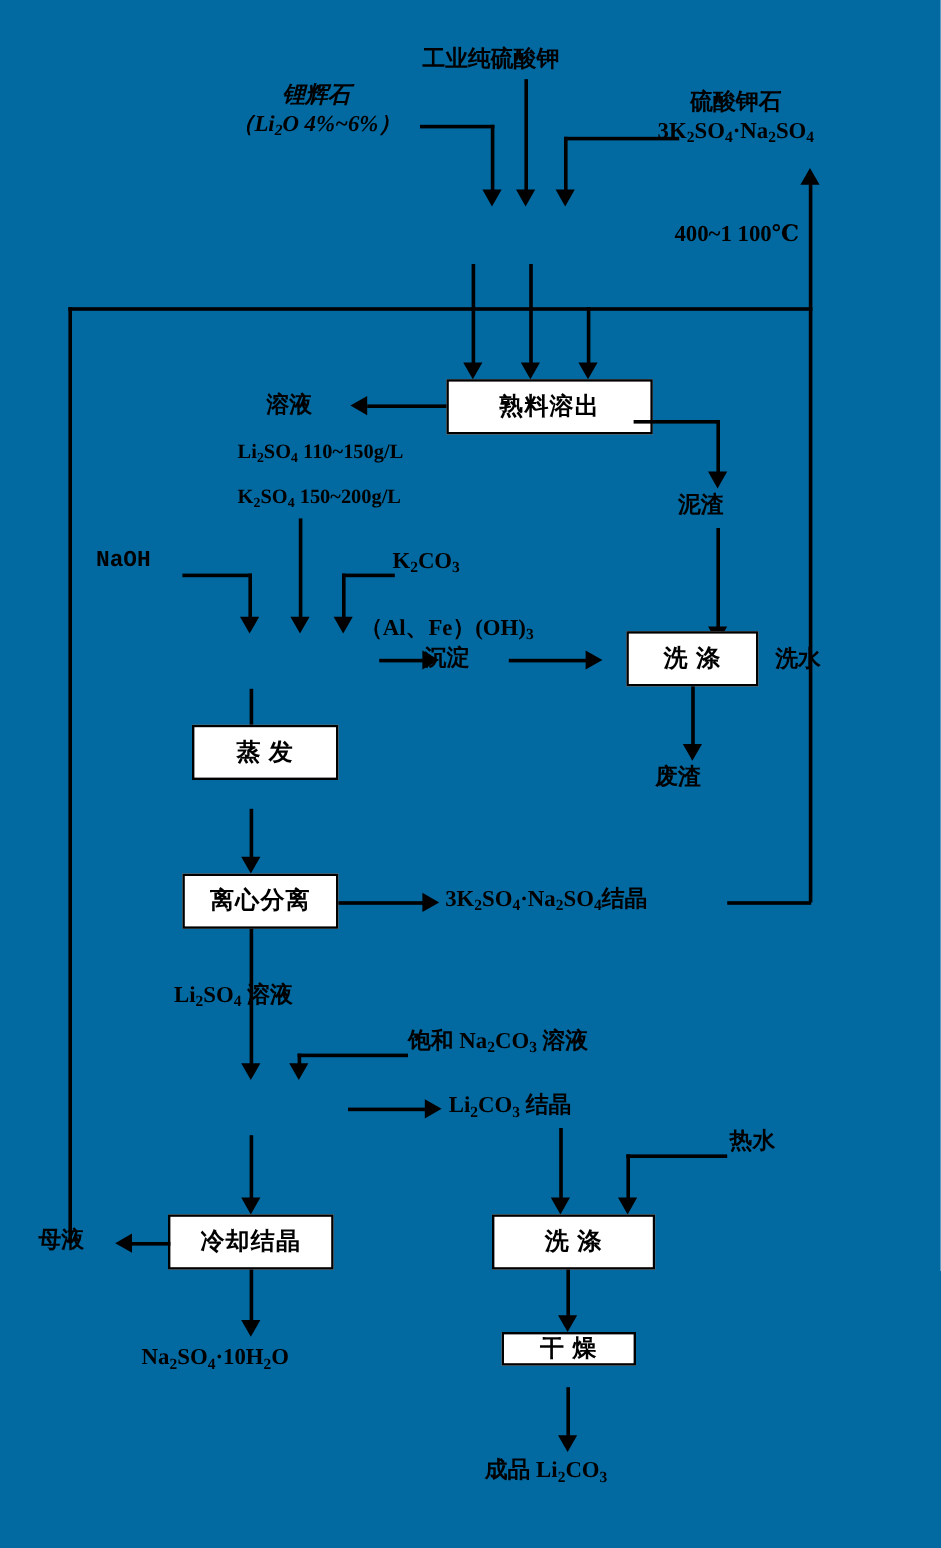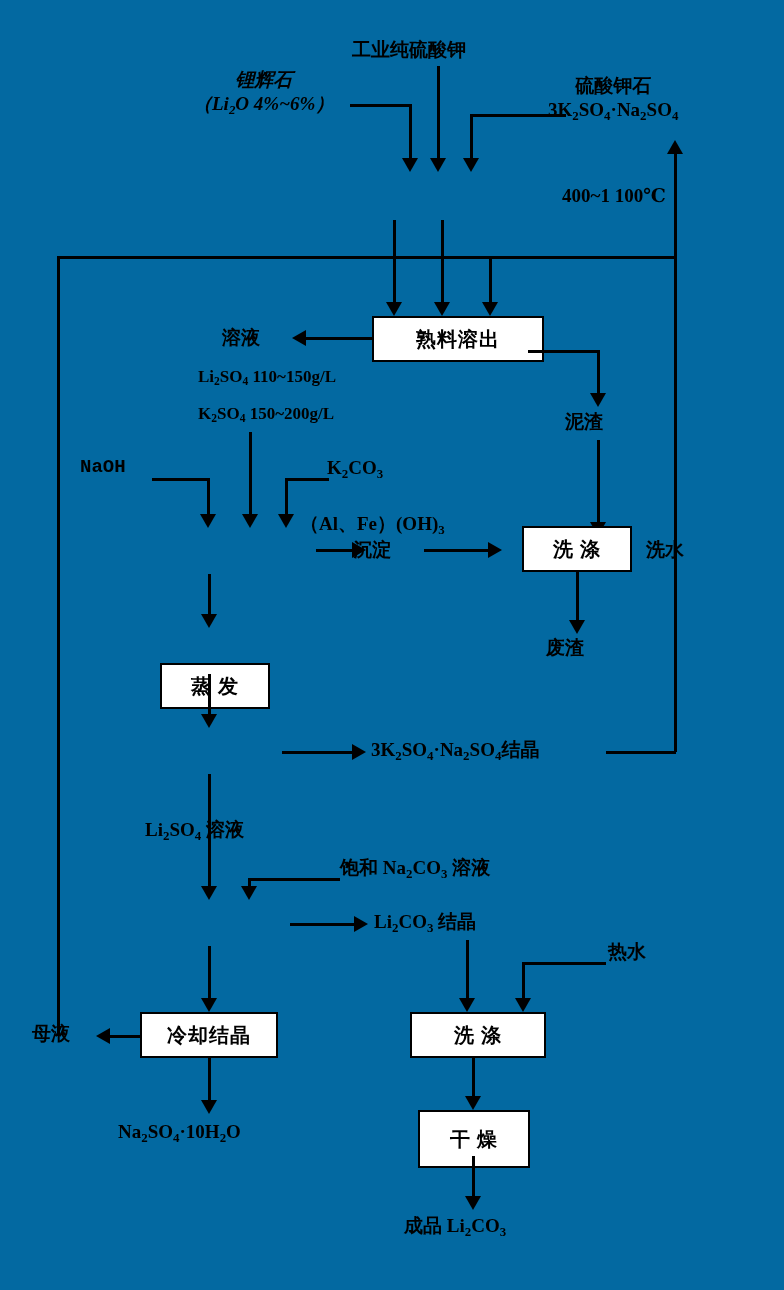--- a/index.html
+++ b/index.html
@@ -192,27 +192,30 @@
 
   <div class="ln v" style="left:576px; top:572px; height:52px;"></div>
   <div class="arrow down" style="left:569px; top:620px;"></div>
   <div class="lbl" style="left:546px; top:636px;">
     <span>废渣</span>
   </div>
 
   <div class="ln v" style="left:208px; top:574px; height:44px;"></div>
   <div class="arrow down" style="left:201px; top:614px;"></div>
 
-  <div class="node" style="left:160px; top:663px; width:110px; height:46px;">
+  <div class="node" style="left:160px; top:604px; width:122px; height:46px;">
     <span>蒸 发</span>
   </div>
 
   <div class="ln v" style="left:208px; top:674px; height:44px;"></div>
   <div class="arrow down" style="left:201px; top:714px;"></div>
 
+  <div class="node" style="left:152px; top:728px; width:130px; height:46px;">
+    <span>离心分离</span>
+  </div>
 
   <div class="ln h" style="left:282px; top:751px; width:72px;"></div>
   <div class="arrow right" style="left:352px; top:744px;"></div>
   <div class="lbl" style="left:371px; top:738px;">
     <span>3K<sub>2</sub>SO<sub>4</sub>·Na<sub>2</sub>SO<sub>4</sub>结晶</span>
   </div>
   <div class="ln h" style="left:606px; top:751px; width:70px;"></div>
   <div class="ln v" style="left:674px; top:256px; height:496px;"></div>
 
   <div class="ln v" style="left:208px; top:774px; height:116px;"></div>
@@ -245,21 +248,21 @@
   <div class="ln v" style="left:522px; top:962px; height:40px;"></div>
   <div class="arrow down" style="left:515px; top:998px;"></div>
 
   <div class="node" style="left:410px; top:1012px; width:136px; height:46px;">
     <span>洗 涤</span>
   </div>
 
   <div class="ln v" style="left:472px; top:1058px; height:42px;"></div>
   <div class="arrow down" style="left:465px; top:1096px;"></div>
 
-  <div class="node" style="left:418px; top:1110px; width:112px; height:58px;">
+  <div class="node" style="left:418px; top:1110px; width:112px; height:28px;">
     <span>干 燥</span>
   </div>
 
   <div class="ln v" style="left:472px; top:1156px; height:44px;"></div>
   <div class="arrow down" style="left:465px; top:1196px;"></div>
   <div class="lbl" style="left:404px; top:1214px;">
     <span>成品 Li<sub>2</sub>CO<sub>3</sub></span>
   </div>
 
   <div class="ln v" style="left:208px; top:946px; height:56px;"></div>

